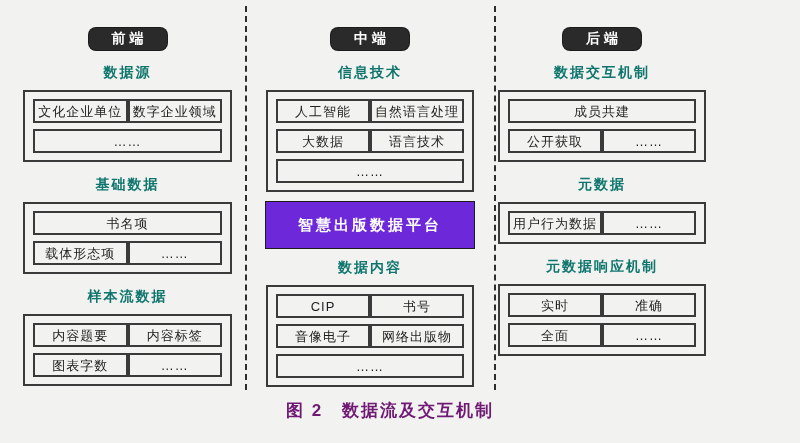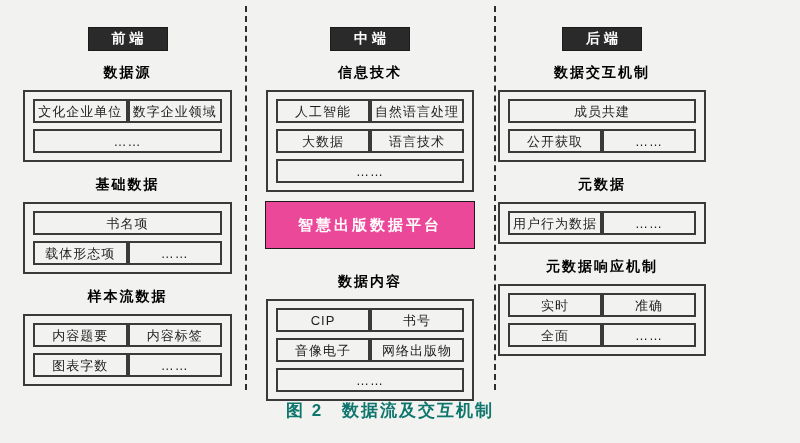--- a/index.html
+++ b/index.html
@@ -26,41 +26,41 @@
   .col { position: absolute; top: 0; height: 400px; }
   .col-1 { left: 23px;  width: 209px; }
   .col-2 { left: 266px; width: 208px; }
   .col-3 { left: 498px; width: 208px; }
 
   .pill {
     margin: 28px auto 0;
     width: 78px;
     height: 22px;
     background: #2a2a2a;
-    border-radius: 0;
+    border-radius: 7px;
     color: #ffffff;
     font-size: 14px;
     font-weight: bold;
     letter-spacing: 4px;
     text-indent: 4px;
     display: flex;
     align-items: center;
     justify-content: center;
     box-shadow: 0 0 0 1px #1c1c1c;
   }
 
   .sec-title {
     margin: 14px 0 8px;
     text-align: center;
     font-size: 14px;
     font-weight: bold;
     letter-spacing: 2px;
-    color: #000000;
-  }
-  .sec-title.after-platform { margin-top: 25px; }
+    color: #0f766e;
+  }
+  .sec-title.after-platform { margin-top: 11px; }
 
   .obox {
     border: 2px solid #3a3a3a;
     padding: 7px 8px;
     display: flex;
     flex-direction: column;
     gap: 6px;
     background: transparent;
   }
   .row { display: flex; gap: 0; align-items: center; }
@@ -74,41 +74,41 @@
     font-size: 13px;
     letter-spacing: 1px;
     color: #1e1e1e;
     line-height: 1;
     padding: 2px;
   }
 
   .platform {
     margin-top: 10px;
     height: 46px;
-    background: #ec4899;
+    background: #6d28d9;
     color: #ffffff;
     font-size: 15px;
     font-weight: bold;
     letter-spacing: 3px;
     display: flex;
     align-items: center;
     justify-content: center;
     box-shadow: 0 0 0 1px #1c1c1c;
   }
 
   .caption {
     position: absolute;
     left: 0;
     top: 399px;
     width: 780px;
     text-align: center;
     font-size: 17px;
     font-weight: bold;
     letter-spacing: 2px;
-    color: #0f766e;
+    color: #701a75;
   }
 </style>
 </head>
 <body>
 
 <div class="canvas">
 
   <div class="divider divider-1"></div>
   <div class="divider divider-2"></div>
 

